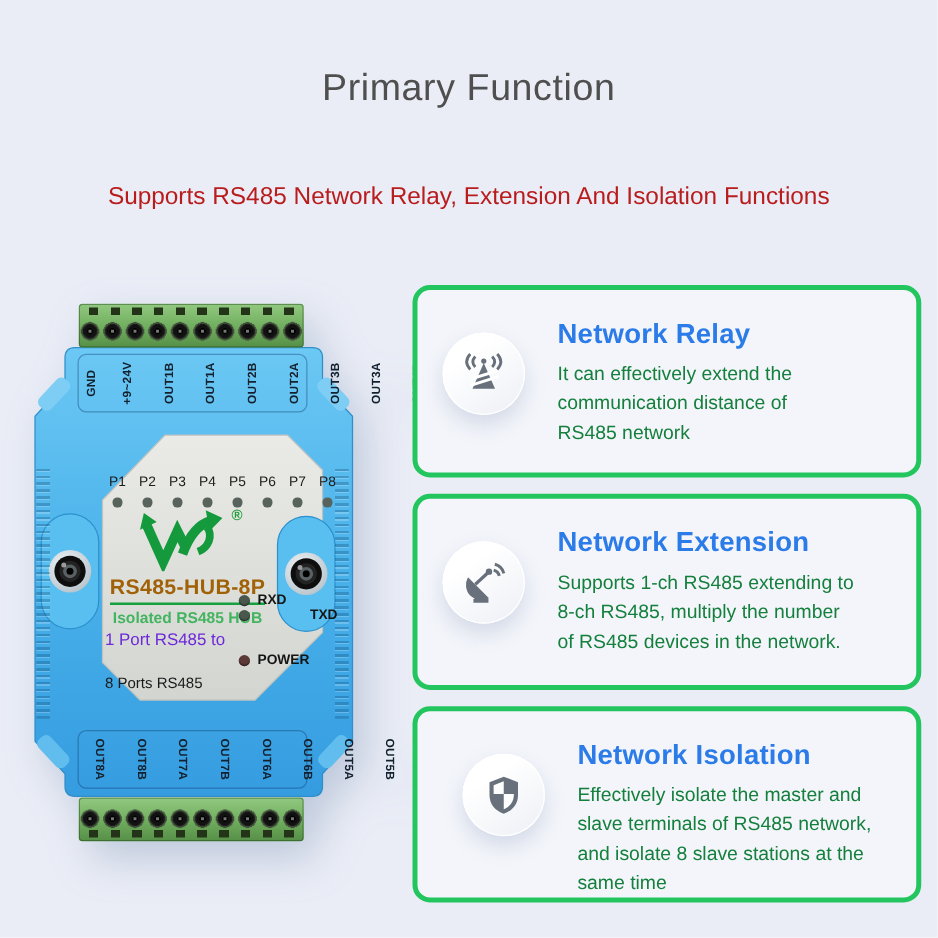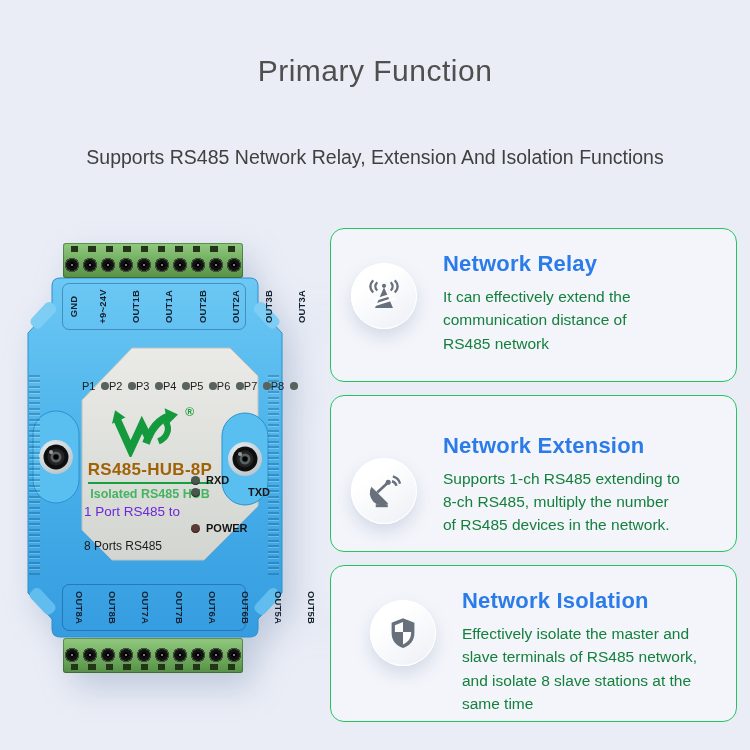--- a/index.html
+++ b/index.html
@@ -3,21 +3,21 @@
 <meta charset="utf-8">
 <style>
   html,body{margin:0;padding:0;}
   body{font-family:"Liberation Sans",sans-serif;}
   .screen{position:relative;width:750px;height:750px;background:#eaedf6;overflow:hidden;}
 
   
   .page-title{position:absolute;top:54px;left:0;width:750px;text-align:center;
     font-size:30px;color:#4f4f4f;font-weight:400;letter-spacing:.5px;}
   .page-subtitle{position:absolute;top:146px;left:0;width:750px;text-align:center;
-    font-size:19.5px;color:#404040;font-weight:400;}
+    font-size:19.5px;color:#b91c1c;font-weight:400;}
 
   
   .device{position:absolute;left:20px;top:243px;width:300px;height:460px;
     filter:drop-shadow(10px 14px 16px rgba(90,120,160,.30));}
   .device .bodysvg{position:absolute;left:0;top:0;}
 
   .tblock{position:absolute;left:43px;width:180px;height:35px;border-radius:3px;
     background:linear-gradient(180deg,#93c981 0%,#75b263 45%,#568f47 100%);
     box-shadow:inset 0 0 0 1px rgba(30,70,25,.45);}
   .tblock.top{top:0;}
@@ -42,21 +42,21 @@
   .labelstrip{position:absolute;left:42px;width:184px;height:47px;display:flex;
     border:1px solid rgba(12,55,105,.38);border-radius:7px;box-sizing:border-box;}
   .labelstrip.top{top:40px;}
   .labelstrip.bottom{top:341px;}
   .tcell{flex:1;display:flex;align-items:center;justify-content:center;overflow:visible;}
   .vtext{display:block;white-space:nowrap;font-size:9.5px;font-weight:bold;color:#13202d;letter-spacing:.2px;}
   .labelstrip.top .vtext{transform:rotate(-90deg);}
   .labelstrip.bottom .vtext{transform:rotate(90deg);}
 
   .prow{position:absolute;left:62px;top:137px;width:192px;display:flex;}
-  .pcol{flex:1;display:flex;flex-direction:row;align-items:center;gap:6px;justify-content:center;}
+  .pcol{flex:1;display:flex;flex-direction:column;align-items:center;gap:6px;justify-content:center;}
   .plabel{font-size:11px;color:#1c1c1c;}
   .pdot{width:7.5px;height:7.5px;border-radius:50%;background:#57635c;}
 
   .logo{position:absolute;left:92px;top:164px;width:82px;height:52px;}
   .logo .reg{position:absolute;right:0;top:-2px;font-size:12px;color:#1f9d3a;font-weight:bold;}
   .modelwrap{position:absolute;left:40px;top:217px;width:180px;text-align:center;}
   .model{display:inline-block;font-size:17px;font-weight:bold;color:#a16207;letter-spacing:.3px;
     border-bottom:2.5px solid #17a03f;padding-bottom:2px;}
   .hublabel{margin-top:3px;font-size:12.5px;color:#43b45f;font-weight:bold;}
 
@@ -64,23 +64,23 @@
   .caption2{position:absolute;left:64px;top:296px;font-size:12px;color:#1b1b1b;font-weight:500;}
 
   .ledrow{position:absolute;left:171px;display:flex;align-items:center;gap:6px;}
   .ledrow.rxd{top:231px;} .ledrow.txd{top:243px;gap:48px;} .ledrow.power{top:279px;}
   .led-dot{width:9px;height:9px;border-radius:50%;background:#49574d;box-shadow:inset 0 -1px 1px rgba(0,0,0,.5);}
   .ledrow.power .led-dot{background:#5c3a38;}
   .led-label{font-size:11px;font-weight:600;color:#141414;}
 
   
   .features{position:absolute;left:330px;top:228px;width:407px;display:flex;flex-direction:column;gap:13px;}
-  .card{box-sizing:border-box;border-radius:14px;background:#f3f5fa;border:1px solid #22c55e;
+  .card{box-sizing:border-box;border-radius:14px;background:#f3f5fa;border:4px solid #22c55e;
     display:flex;gap:26px;padding:22px 20px 0 20px;}
-  .card.c1{height:154px;} .card.c2{height:157px;align-items:center;} .card.c3{height:157px;justify-content:center;}
+  .card.c1{height:154px;} .card.c2{height:157px;} .card.c3{height:157px;justify-content:center;}
   .icon-circle{flex:0 0 66px;width:66px;height:66px;margin-top:12px;border-radius:50%;
     background:linear-gradient(145deg,#ffffff 30%,#eceff5 100%);
     box-shadow:0 8px 16px rgba(140,155,190,.30),inset 0 0 0 1px #ffffff;
     display:flex;align-items:center;justify-content:center;}
   .card-title{font-size:22px;font-weight:bold;color:#2b7be8;letter-spacing:.2px;}
   .card-desc{margin-top:8px;font-size:15.5px;line-height:1.5;color:#15803d;white-space:pre-line;}
 </style>
 </head>
 <body>
 

